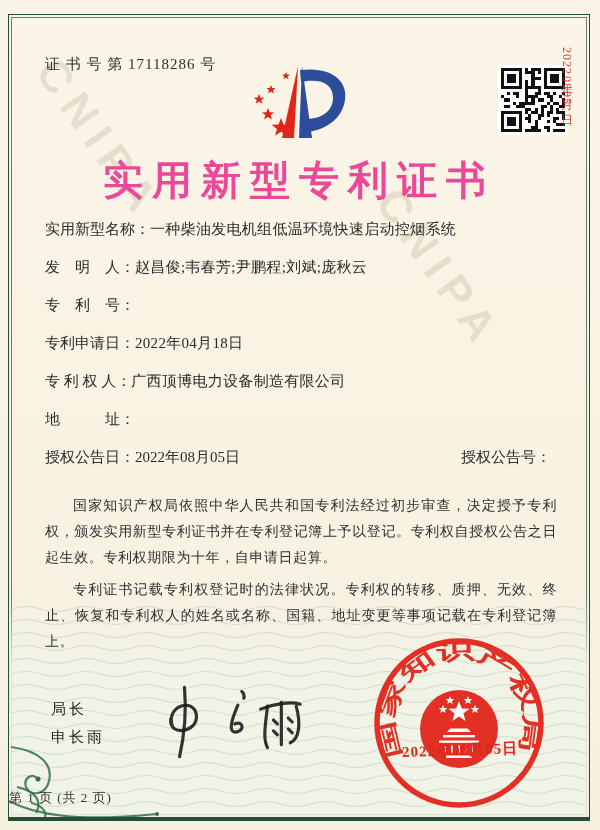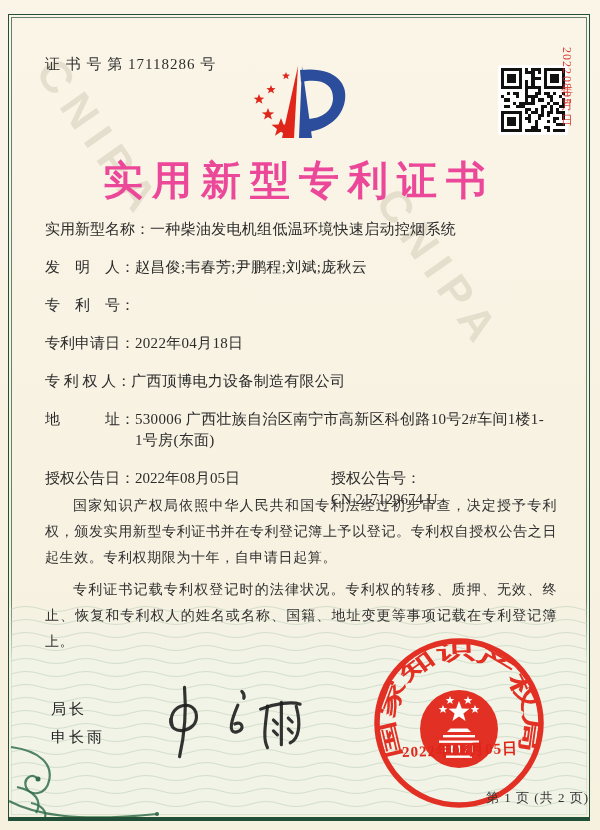--- a/index.html
+++ b/index.html
@@ -19,39 +19,39 @@
   .logo{position:absolute;left:227px;top:40px;width:120px;height:94px;}
   .qr{position:absolute;left:489px;top:50px;width:64px;height:64px;background:#fff;padding:3px;}
   .corner-stamp{position:absolute;left:549px;top:32px;height:110px;writing-mode:vertical-rl;
       color:#d2281e;font-size:12px;letter-spacing:1px;opacity:.85;}
   .title{position:absolute;left:0;top:138px;width:100%;text-align:center;
          font-size:40px;font-weight:bold;letter-spacing:9px;color:#ec4899;}
   .fields{position:absolute;left:36px;top:204px;width:506px;font-size:15px;color:#2b2b2b;}
   .frow{display:flex;margin-bottom:17px;line-height:21px;}
   .flabel{white-space:pre;flex:none;}
   .fvalue{flex:1;letter-spacing:.3px;}
-  .grantrow{display:flex;line-height:21px;}
+  .grantrow{display:flex;line-height:21px;justify-content:space-between;}
   .gleft{width:286px;display:flex;flex:none;}
   .gright{display:flex;flex-direction:column;}
   .paras{position:absolute;left:36px;top:478px;width:512px;font-size:14px;
          line-height:26px;letter-spacing:.6px;color:#303030;text-align:justify;}
   .paras p{margin:0 0 6px 0;text-indent:2em;}
   .lowzone{position:absolute;left:2px;top:584px;width:576px;height:216px;
            background:linear-gradient(rgba(243,245,235,0),rgba(240,244,232,.85) 30%);}
   #waves{position:absolute;left:0;top:0;}
   #waves path{stroke:#b9cdb7;fill:none;stroke-width:.8;opacity:.7;}
   .commissioner{position:absolute;left:42px;top:680px;font-size:15px;color:#222;
                 letter-spacing:3px;line-height:28px;}
   .sig{position:absolute;left:134px;top:660px;width:168px;height:94px;}
   .sig path{stroke:#1d1d1d;stroke-width:3.2;fill:none;stroke-linecap:round;opacity:.9;}
   .seal{position:absolute;left:362px;top:620px;width:176px;height:176px;opacity:.95;}
   .sealdate{position:absolute;left:356px;top:726px;width:190px;text-align:center;
             color:#e0251b;font-size:15px;font-weight:bold;letter-spacing:1px;
             transform:rotate(-2deg);}
-  .footer{position:absolute;left:0;top:774px;width:100%;text-align:right;
+  .footer{position:absolute;left:0;top:774px;width:100%;text-align:left;
           font-size:13px;color:#333;letter-spacing:1px;}
   .ornament{position:absolute;left:-4px;top:728px;width:172px;height:82px;}
   .ornament path{stroke:#336f4b;stroke-width:2.2;fill:none;opacity:.85;}
 </style>
 </head>
 <body>
 
 <div class="frame">
 <div class="inner">
 
@@ -245,30 +245,28 @@
     <div class="frow">
       <span class="flabel">专利申请日：</span>
       <span class="fvalue">2022年04月18日</span>
     </div>
     <div class="frow">
       <span class="flabel">专 利 权 人：</span>
       <span class="fvalue">广西顶博电力设备制造有限公司</span>
     </div>
     <div class="frow">
       <span class="flabel">地　　　址：</span>
-      <span class="fvalue">530006 广西壮族自治区南宁市高新区科创路10号2#车间1楼1-1号房(东面)</span>
     </div>
     <div class="grantrow">
       <span class="gleft">
         <span class="flabel">授权公告日：</span>
         <span>2022年08月05日</span>
       </span>
       <span class="gright">
         <span class="flabel">授权公告号：</span>
-        <span>CN 217129674 U</span>
       </span>
     </div>
   </div>
 
   <div class="paras">
     <p>国家知识产权局依照中华人民共和国专利法经过初步审查，决定授予专利权，颁发实用新型专利证书并在专利登记簿上予以登记。专利权自授权公告之日起生效。专利权期限为十年，自申请日起算。</p>
     <p>专利证书记载专利权登记时的法律状况。专利权的转移、质押、无效、终止、恢复和专利权人的姓名或名称、国籍、地址变更等事项记载在专利登记簿上。</p>
   </div>
 
   <div class="commissioner">

